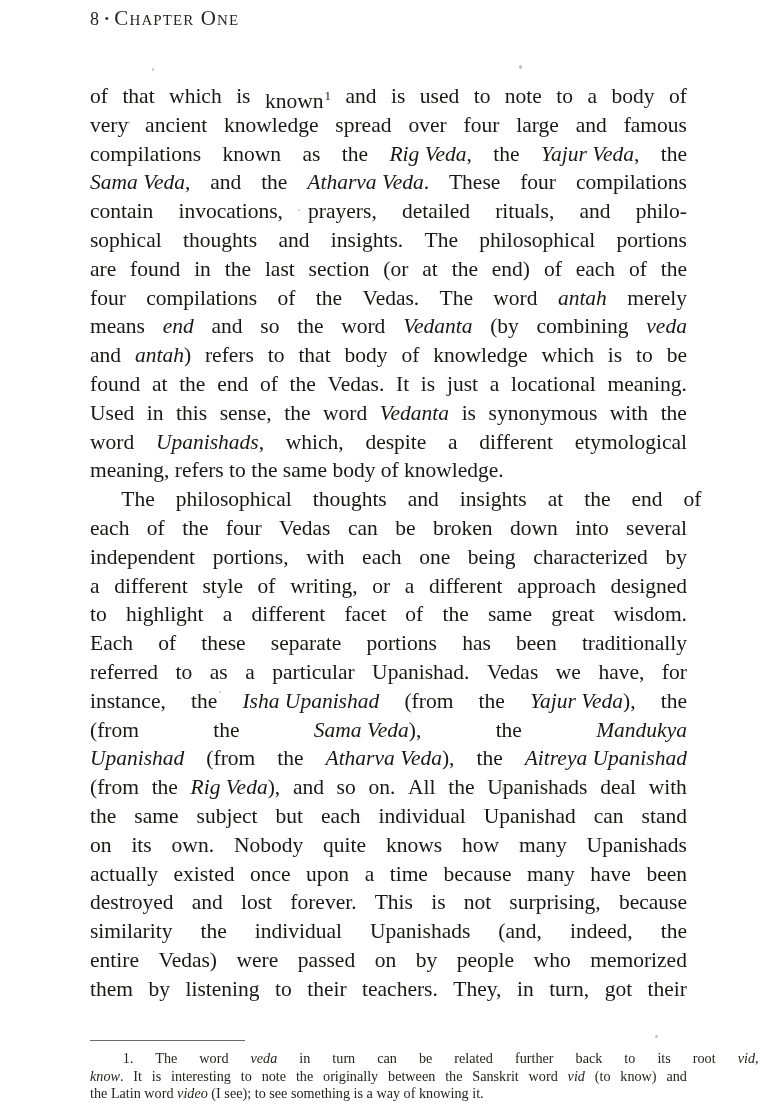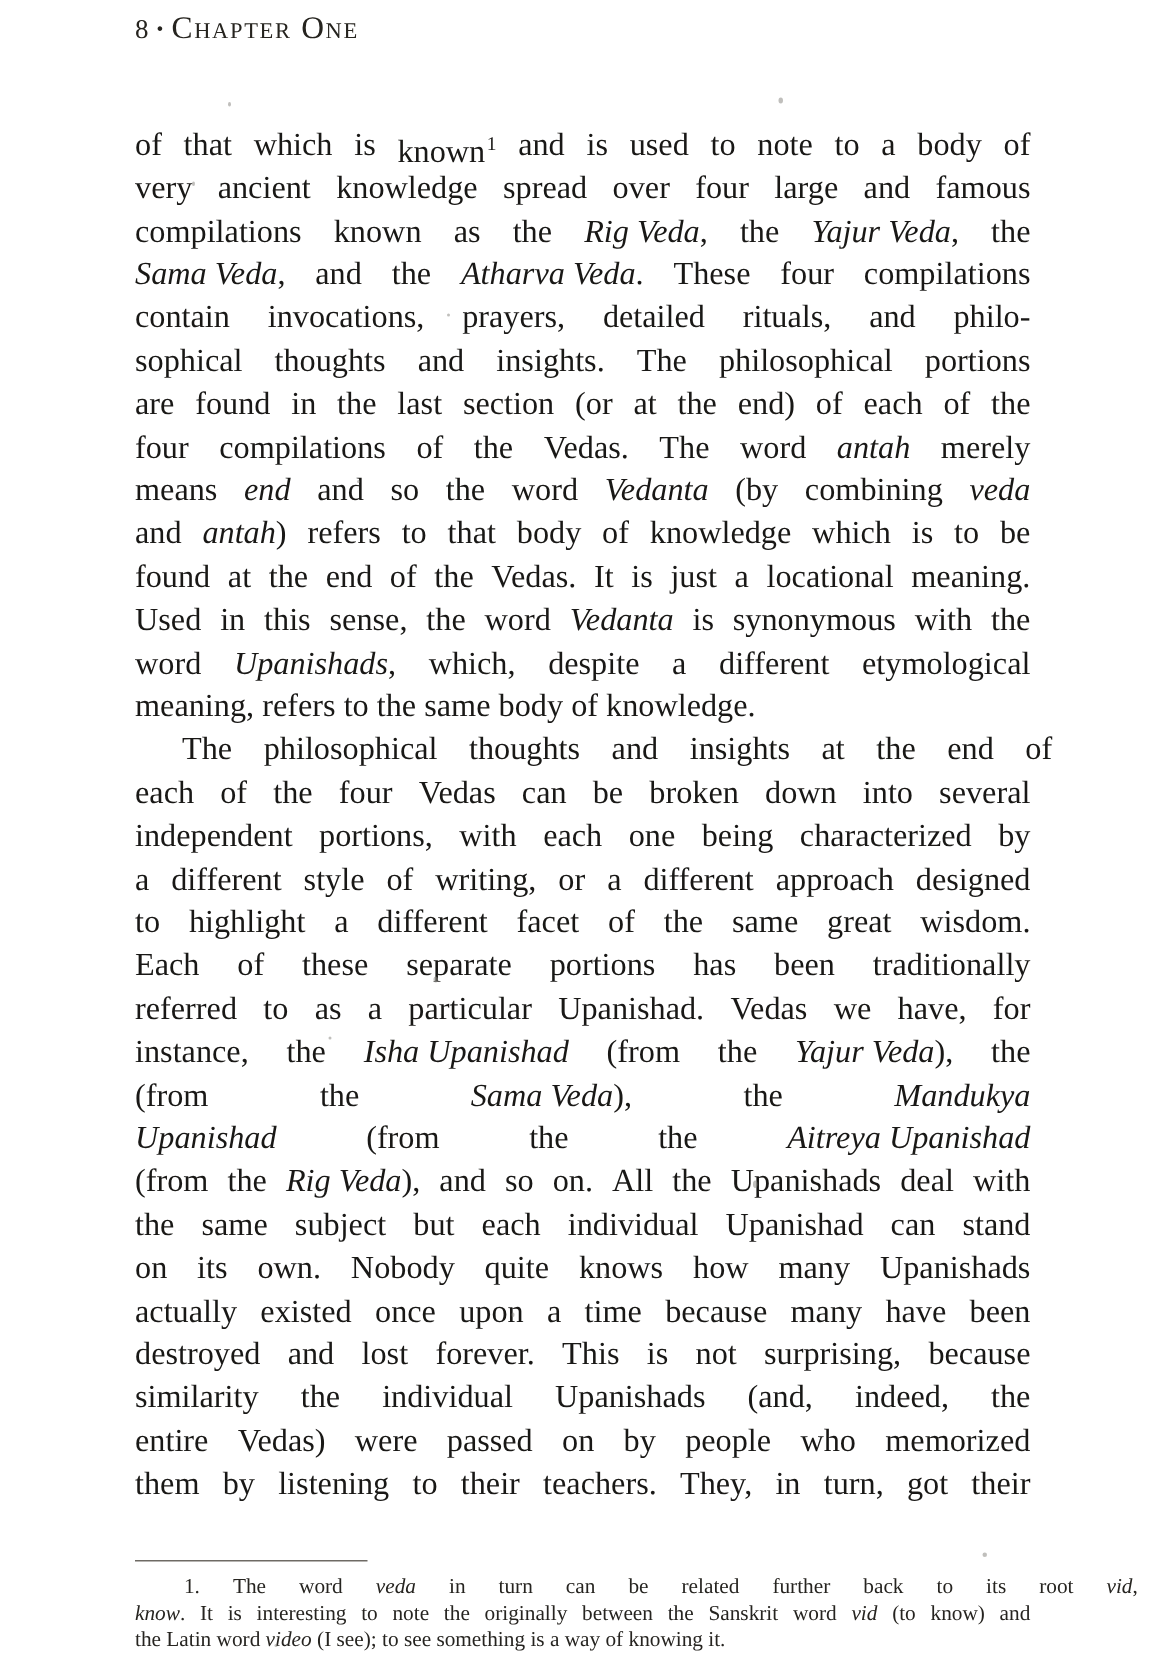--- a/index.html
+++ b/index.html
@@ -157,21 +157,21 @@
     <div id="para-1">
         <div class="txt-line justify indent"><span>  The</span><span>philosophical</span><span>thoughts</span><span>and</span><span>insights</span><span>at</span><span>the</span><span>end</span><span>of</span></div>
         <div class="txt-line justify"><span>each</span><span>of</span><span>the</span><span>four</span><span>Vedas</span><span>can</span><span>be</span><span>broken</span><span>down</span><span>into</span><span>several</span></div>
         <div class="txt-line justify"><span>independent</span><span>portions,</span><span>with</span><span>each</span><span>one</span><span>being</span><span>characterized</span><span>by</span></div>
         <div class="txt-line justify"><span>a</span><span>different</span><span>style</span><span>of</span><span>writing,</span><span>or</span><span>a</span><span>different</span><span>approach</span><span>designed</span></div>
         <div class="txt-line justify"><span>to</span><span>highlight</span><span>a</span><span>different</span><span>facet</span><span>of</span><span>the</span><span>same</span><span>great</span><span>wisdom.</span></div>
         <div class="txt-line justify"><span>Each</span><span>of</span><span>these</span><span>separate</span><span>portions</span><span>has</span><span>been</span><span>traditionally</span></div>
         <div class="txt-line justify"><span>referred</span><span>to</span><span>as</span><span>a</span><span>particular</span><span>Upanishad.</span><span>Vedas</span><span>we</span><span>have,</span><span>for</span></div>
         <div class="txt-line justify"><span>instance,</span><span>the</span><span><i>Isha Upanishad</i></span><span>(from</span><span>the</span><span><i>Yajur Veda</i>),</span><span>the</span></div>
         <div class="txt-line justify"><span>(from</span><span>the</span><span><i>Sama Veda</i>),</span><span>the</span><span><i>Mandukya</i></span></div>
-        <div class="txt-line justify"><span><i>Upanishad</i></span><span>(from</span><span>the</span><span>the</span><span><i>Aitreya Upanishad</i></span></div>
+        <div class="txt-line justify"><span><i>Upanishad</i></span><span>(from</span><span>the</span><span><i>Atharva Veda</i>),</span><span>the</span><span><i>Aitreya Upanishad</i></span></div>
         <div class="txt-line justify"><span>(from</span><span>the</span><span><i>Rig Veda</i>),</span><span>and</span><span>so</span><span>on.</span><span>All</span><span>the</span><span>Upanishads</span><span>deal</span><span>with</span></div>
         <div class="txt-line justify"><span>the</span><span>same</span><span>subject</span><span>but</span><span>each</span><span>individual</span><span>Upanishad</span><span>can</span><span>stand</span></div>
         <div class="txt-line justify"><span>on</span><span>its</span><span>own.</span><span>Nobody</span><span>quite</span><span>knows</span><span>how</span><span>many</span><span>Upanishads</span></div>
         <div class="txt-line justify"><span>actually</span><span>existed</span><span>once</span><span>upon</span><span>a</span><span>time</span><span>because</span><span>many</span><span>have</span><span>been</span></div>
         <div class="txt-line justify"><span>destroyed</span><span>and</span><span>lost</span><span>forever.</span><span>This</span><span>is</span><span>not</span><span>surprising,</span><span>because</span></div>
         <div class="txt-line justify"><span>similarity</span><span>the</span><span>individual</span><span>Upanishads</span><span>(and,</span><span>indeed,</span><span>the</span></div>
         <div class="txt-line justify"><span>entire</span><span>Vedas)</span><span>were</span><span>passed</span><span>on</span><span>by</span><span>people</span><span>who</span><span>memorized</span></div>
         <div class="txt-line justify"><span>them</span><span>by</span><span>listening</span><span>to</span><span>their</span><span>teachers.</span><span>They,</span><span>in</span><span>turn,</span><span>got</span><span>their</span></div>
       </div>
   </div>

